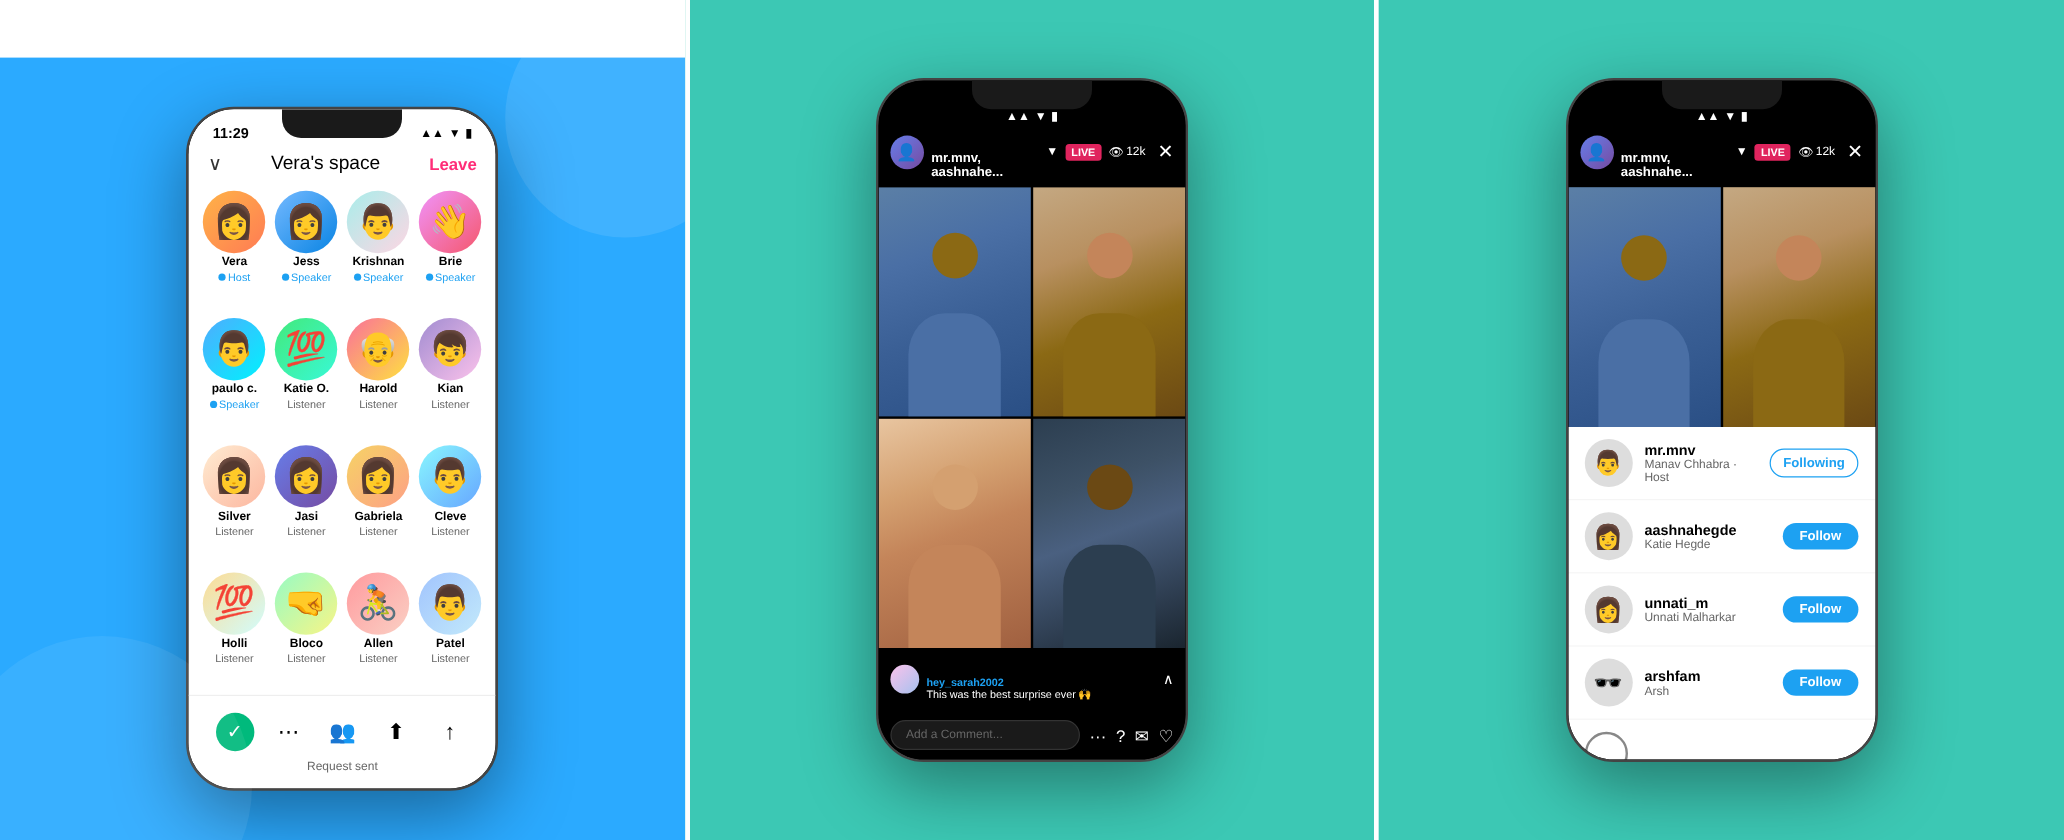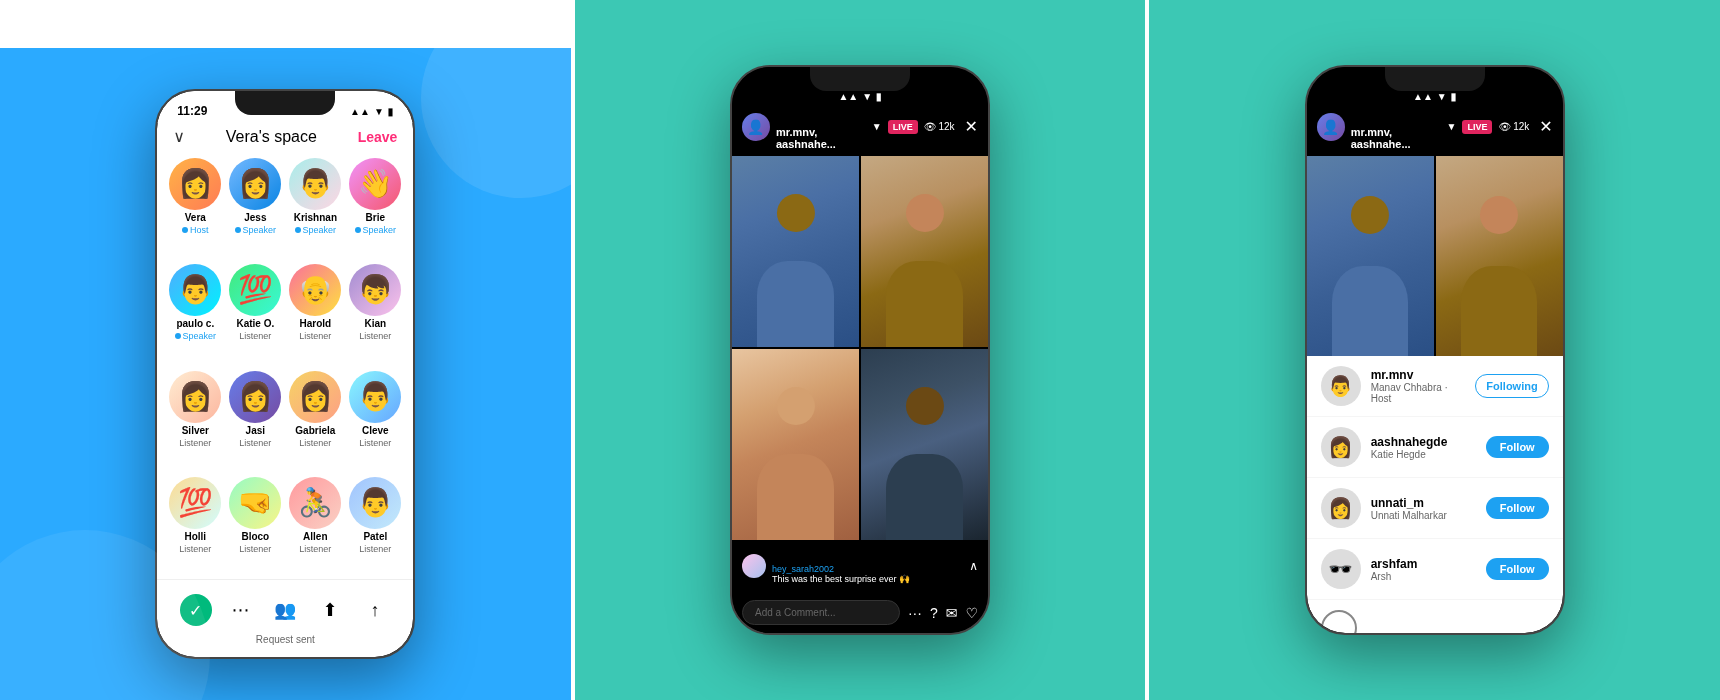--- a/index.html
+++ b/index.html
@@ -298,21 +298,21 @@
     .commenter-av {
       width: 24px;
       height: 24px;
       border-radius: 50%;
       background: linear-gradient(135deg, #fbc2eb, #a6c1ee);
       flex-shrink: 0;
     }
     .comment-text {
       flex: 1;
     }
-    .comment-username { color: #1DA1F2; font-size: 9px; font-weight: 400; margin-top: 16px; }
+    .comment-username { color: #1DA1F2; font-size: 9px; font-weight: 700; margin-top: 16px; }
     .comment-msg { color: #fff; font-size: 9px; }
     .comment-chevron { color: #fff; font-size: 12px; }
 
     .p2-input-bar {
       background: #000;
       padding: 8px 10px;
       display: flex;
       align-items: center;
       gap: 8px;
     }

